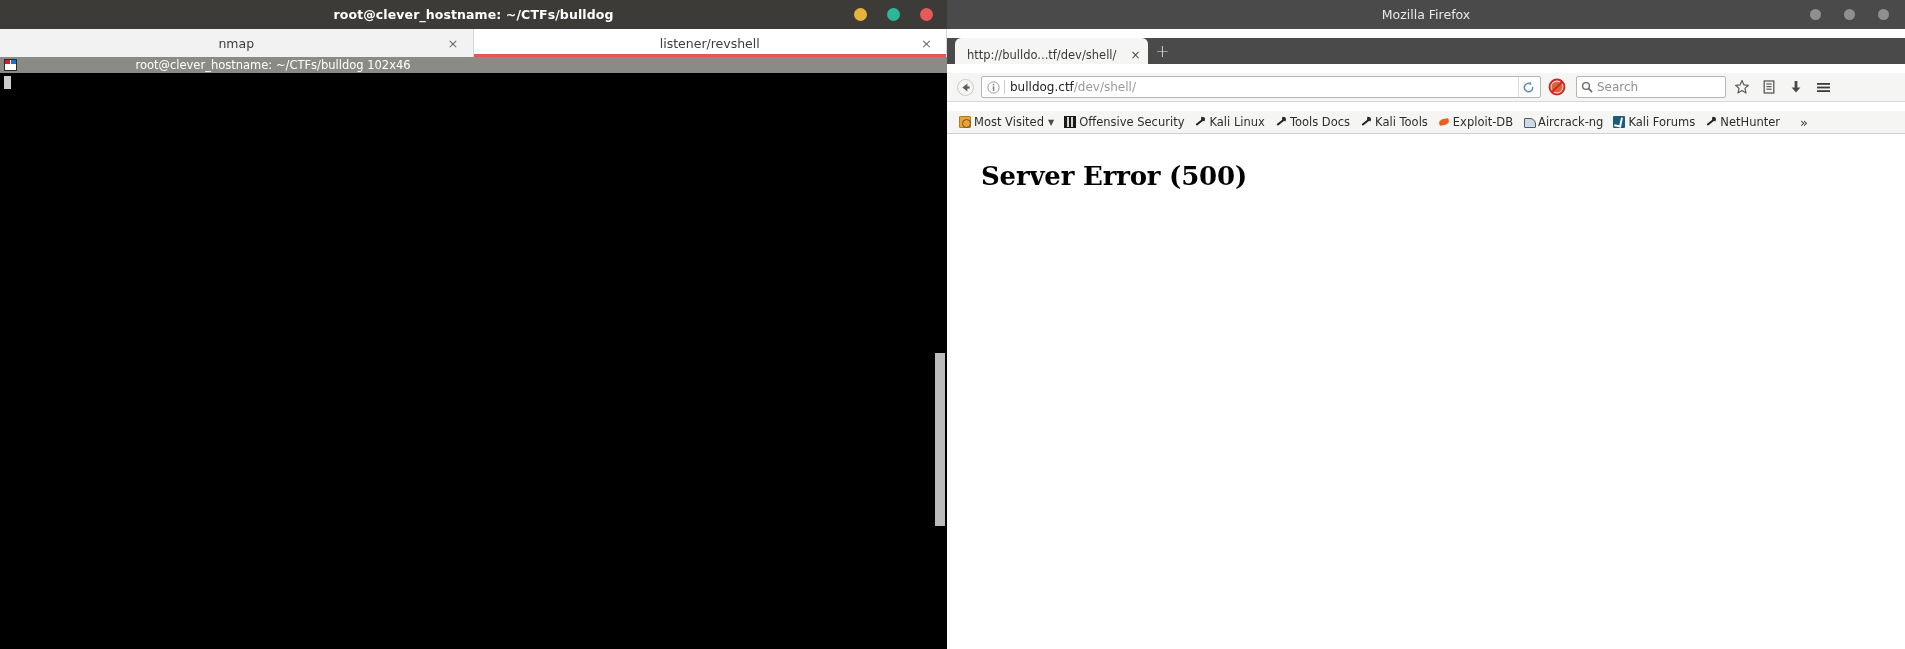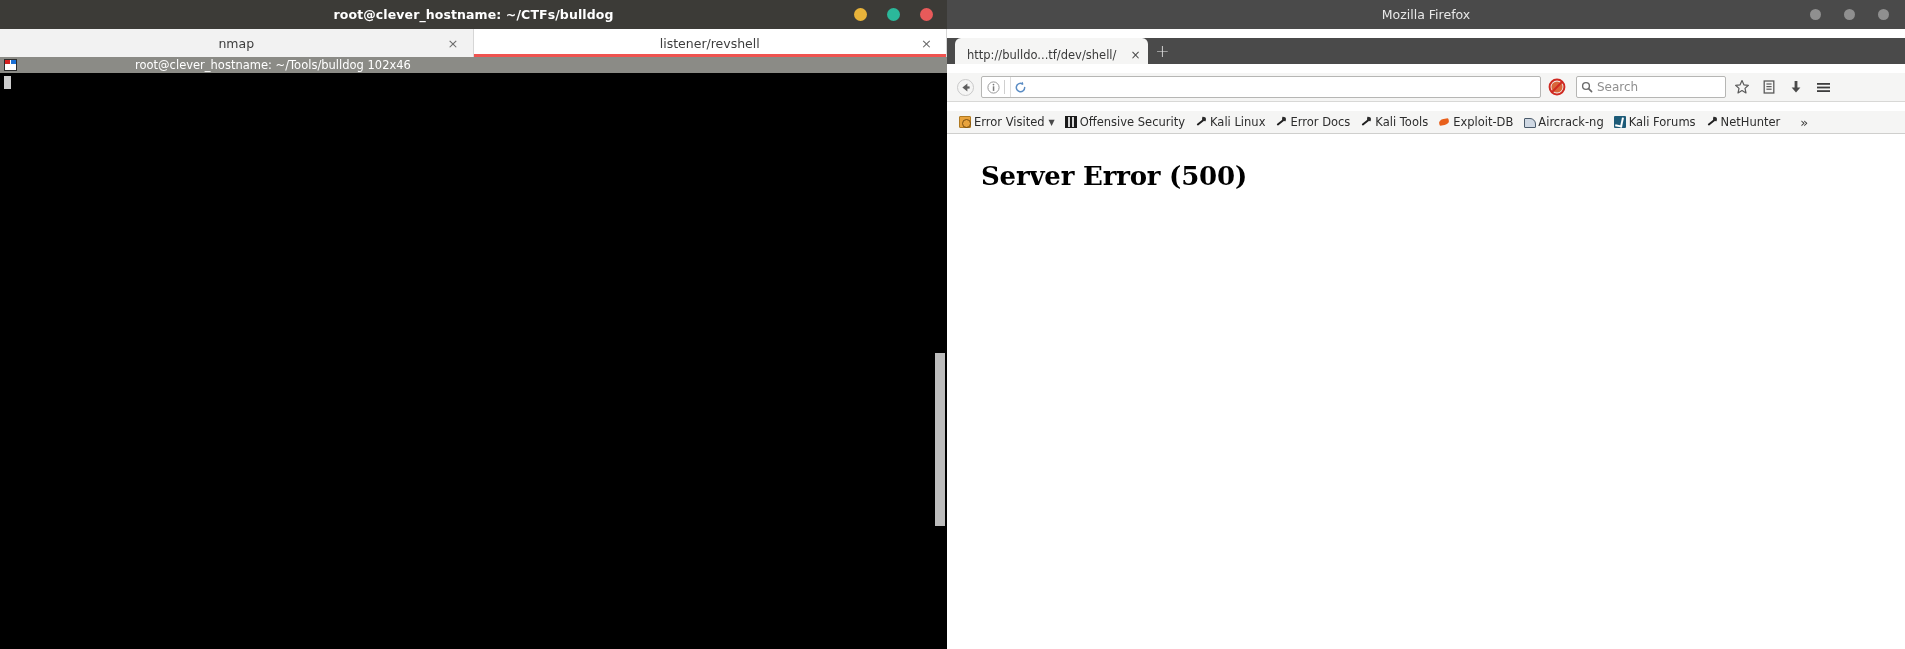--- a/index.html
+++ b/index.html
@@ -337,21 +337,21 @@
       </div>
     </div>
 
     <div class="term-inner-title">
       <span class="pane-icon">
         <i class="q1"></i>
           <i class="q2"></i>
           <i class="q3"></i>
           <i class="q4"></i>
       </span>
-      <span class="inner-title-text">root@clever_hostname: ~/Tools/bulldog 102x46</span>
+      <span class="inner-title-text">root@clever_hostname: ~/CTFs/bulldog 102x46</span>
     </div>
 
     <div class="term-body">
       <div class="term-line"><span class="cursor-block"></span></div>
 
       <div class="term-scrollbar"></div>
       <div class="term-right-edge"></div>
     </div>
   </div>
 
@@ -385,20 +385,21 @@
 
       <div class="urlbar">
         <span class="url-id-icon">
           <svg width="13" height="13" viewBox="0 0 13 13" aria-hidden="true">
             <circle cx="6.5" cy="6.5" r="5.6" fill="none" stroke="#9a9a9a" stroke-width="1"></circle>
             <circle cx="6.5" cy="3.6" r="0.85" fill="#7a7a7a"></circle>
             <rect x="5.8" y="5.3" width="1.5" height="4.6" fill="#7a7a7a"></rect>
           </svg>
         </span>
         <span class="url-sep"></span>
+        <span class="url-text"><span class="url-host">bulldog.ctf</span><span>/dev/shell/</span></span>
         <span class="url-reload">
           <svg width="13" height="13" viewBox="0 0 14 14" aria-hidden="true">
             <path d="M11.5 7 A4.5 4.5 0 1 1 9.2 3.1" fill="none" stroke="#5a8cc4" stroke-width="1.6" stroke-linecap="round"></path>
             <path d="M9.6 0.9 L9.9 4.0 L6.9 3.2 Z" fill="#5a8cc4"></path>
           </svg>
         </span>
       </div>
 
       <div class="nav-btn">
         <svg width="18" height="18" viewBox="0 0 18 18" aria-hidden="true">
@@ -442,34 +443,34 @@
           <rect x="2" y="4" width="13" height="1.8" fill="#3d3d3d"></rect>
           <rect x="2" y="7.6" width="13" height="1.8" fill="#3d3d3d"></rect>
           <rect x="2" y="11.2" width="13" height="1.8" fill="#3d3d3d"></rect>
         </svg>
       </div>
     </div>
 
     <div class="ff-bookmarks">
       <div class="bm">
         <span class="fav fav-mostvisited"></span>
-        <span>Error Visited</span>
+        <span>Most Visited</span>
         <span class="bm-chev">▼</span>
       </div>
       <div class="bm">
         <span class="fav fav-offsec"></span>
         <span>Offensive Security</span>
       </div>
       <div class="bm">
         <span class="fav fav-dragon"></span>
         <span>Kali Linux</span>
       </div>
       <div class="bm">
         <span class="fav fav-dragon"></span>
-        <span>Error Docs</span>
+        <span>Tools Docs</span>
       </div>
       <div class="bm">
         <span class="fav fav-dragon"></span>
         <span>Kali Tools</span>
       </div>
       <div class="bm">
         <span class="fav fav-exploitdb"></span>
         <span>Exploit-DB</span>
       </div>
       <div class="bm">

